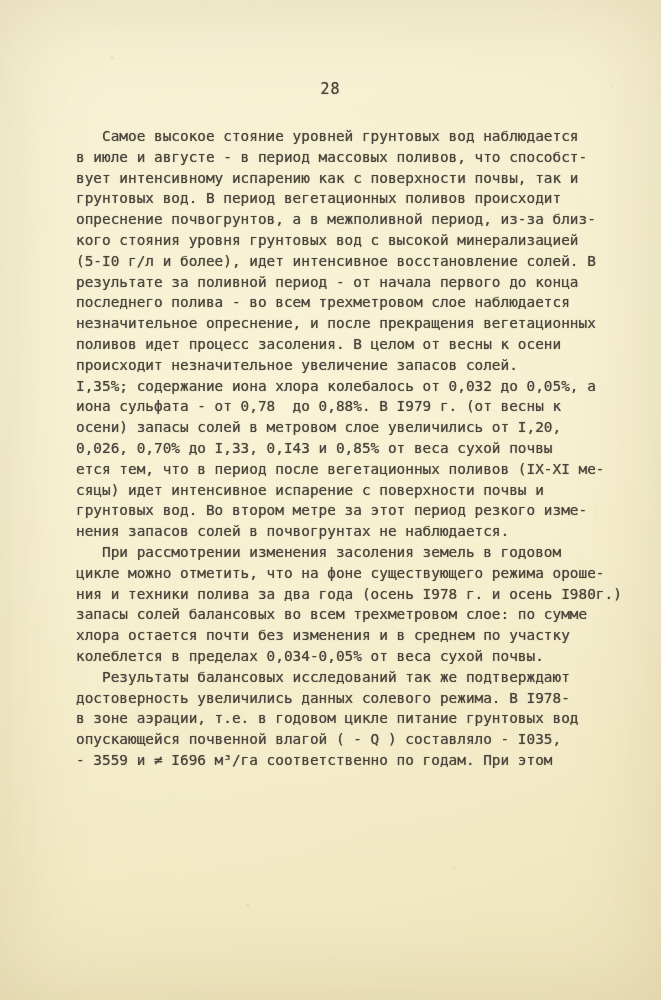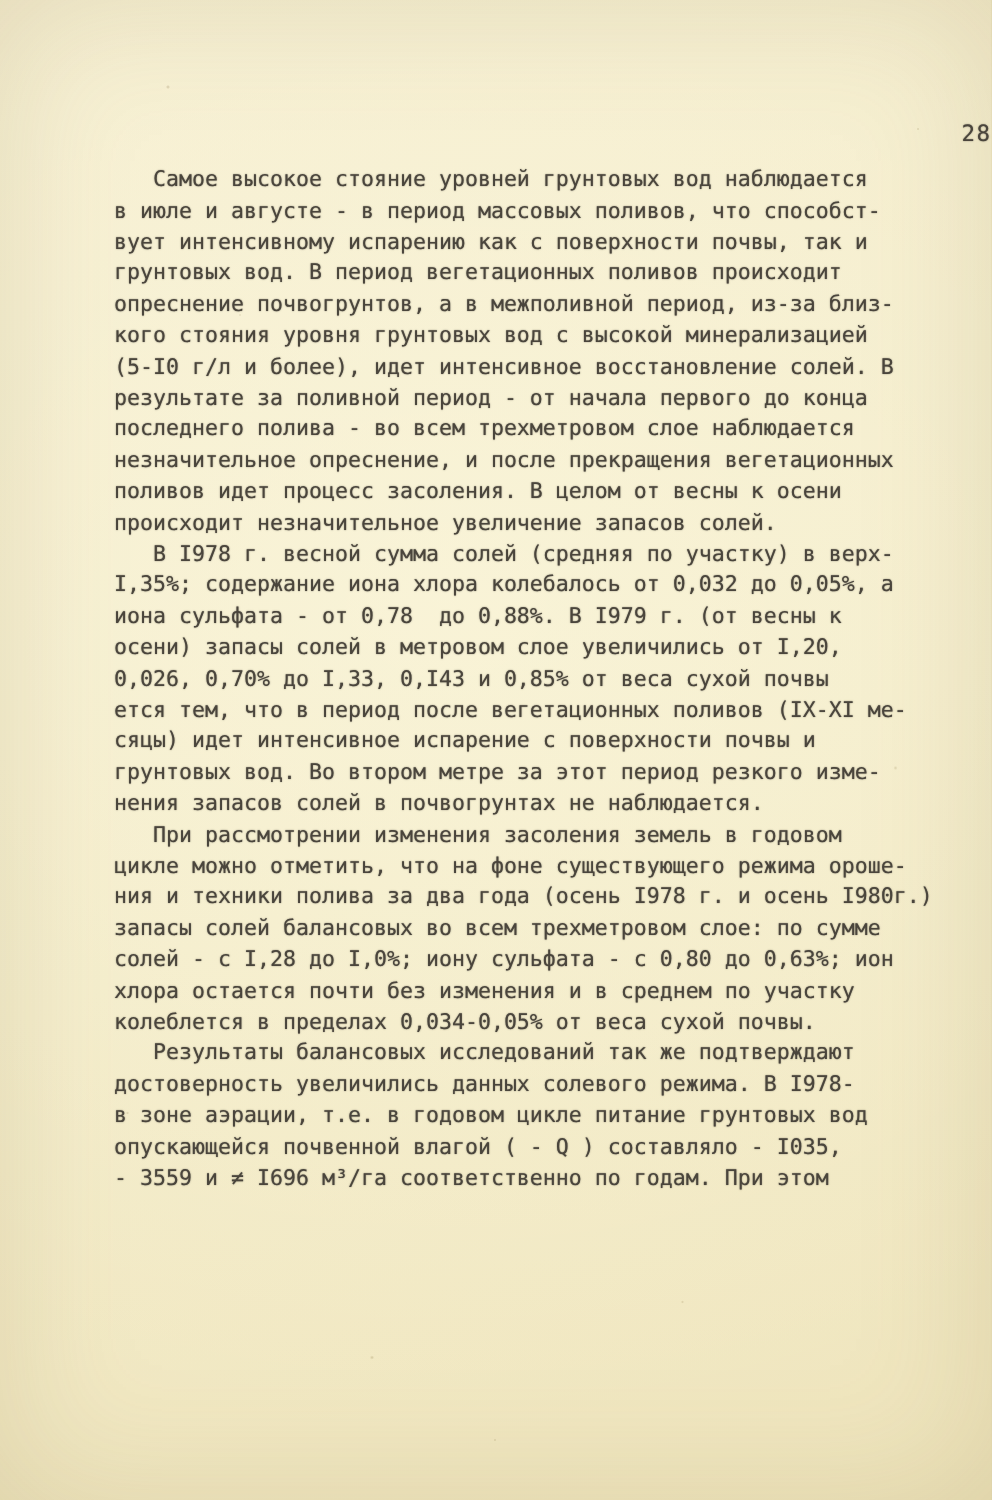--- a/index.html
+++ b/index.html
@@ -29,29 +29,29 @@
       radial-gradient(circle 1.5px at 160px 210px, rgba(130,110,60,.18), transparent 70%),
       radial-gradient(ellipse 900px 700px at 45% 40%, rgba(255,252,230,.45), transparent 80%),
       linear-gradient(160deg, #f6efd2 0%, #f3ebc8 55%, #efe5bd 100%);
     box-shadow: inset 0 0 90px rgba(140,115,60,0.18);
   }
   .page-number {
     position: absolute;
     top: 80px;
     left: 0;
     width: 661px;
-    text-align: right;
+    text-align: center;
     font-size: 15px;
     letter-spacing: 1px;
     color: #4a453c;
     text-shadow: 0 0 1px rgba(74,69,60,0.75);
   }
   .text-block {
     position: absolute;
-    top: 110px;
+    top: 126px;
     left: 76px;
     width: 545px;
     font-size: 14.4px;
     line-height: 20.8px;
     color: #4a453c;
     text-shadow: 0 0 1px rgba(74,69,60,0.75);
     letter-spacing: 0px;
   }
   .text-block .line {
     white-space: pre;
@@ -69,34 +69,32 @@
       <div class="line">вует интенсивному испарению как с поверхности почвы, так и</div>
       <div class="line">грунтовых вод. В период вегетационных поливов происходит</div>
       <div class="line">опреснение почвогрунтов, а в межполивной период, из-за близ-</div>
       <div class="line">кого стояния уровня грунтовых вод с высокой минерализацией</div>
       <div class="line">(5-I0 г/л и более), идет интенсивное восстановление солей. В</div>
       <div class="line">результате за поливной период - от начала первого до конца</div>
       <div class="line">последнего полива - во всем трехметровом слое наблюдается</div>
       <div class="line">незначительное опреснение, и после прекращения вегетационных</div>
       <div class="line">поливов идет процесс засоления. В целом от весны к осени</div>
       <div class="line">происходит незначительное увеличение запасов солей.</div>
-      <div class="line">   В I978 г. весной сумма солей (средняя по участку) в верх-</div>
       <div class="line">I,35%; содержание иона хлора колебалось от 0,032 до 0,05%, а</div>
       <div class="line">иона сульфата - от 0,78  до 0,88%. В I979 г. (от весны к</div>
       <div class="line">осени) запасы солей в метровом слое увеличились от I,20,</div>
       <div class="line">0,026, 0,70% до I,33, 0,I43 и 0,85% от веса сухой почвы</div>
       <div class="line">ется тем, что в период после вегетационных поливов (IX-XI ме-</div>
       <div class="line">сяцы) идет интенсивное испарение с поверхности почвы и</div>
       <div class="line">грунтовых вод. Во втором метре за этот период резкого изме-</div>
       <div class="line">нения запасов солей в почвогрунтах не наблюдается.</div>
       <div class="line">   При рассмотрении изменения засоления земель в годовом</div>
       <div class="line">цикле можно отметить, что на фоне существующего режима ороше-</div>
       <div class="line">ния и техники полива за два года (осень I978 г. и осень I980г.)</div>
       <div class="line">запасы солей балансовых во всем трехметровом слое: по сумме</div>
-      <div class="line">солей - с I,28 до I,0%; иону сульфата - с 0,80 до 0,63%; ион</div>
       <div class="line">хлора остается почти без изменения и в среднем по участку</div>
       <div class="line">колеблется в пределах 0,034-0,05% от веса сухой почвы.</div>
       <div class="line">   Результаты балансовых исследований так же подтверждают</div>
       <div class="line">достоверность увеличились данных солевого режима. В I978-</div>
       <div class="line">в зоне аэрации, т.е. в годовом цикле питание грунтовых вод</div>
       <div class="line">опускающейся почвенной влагой ( - Q ) составляло - I035,</div>
       <div class="line">- 3559 и ≠ I696 м³/га соответственно по годам. При этом</div>
     </div>
 </div>
 

